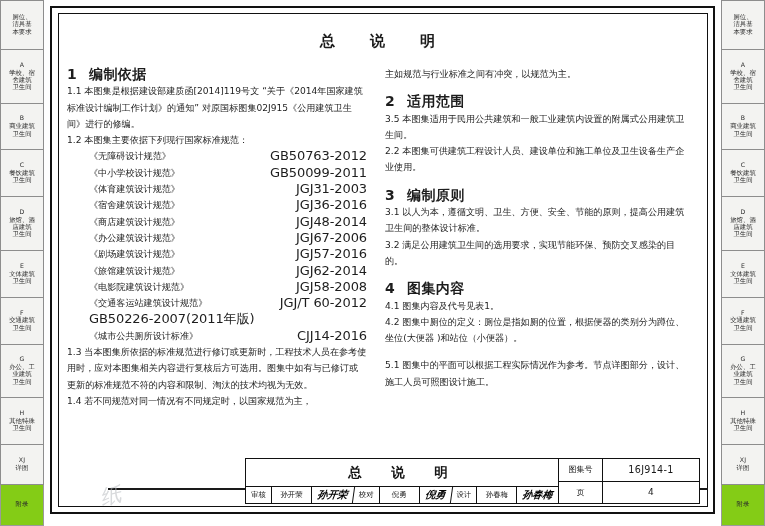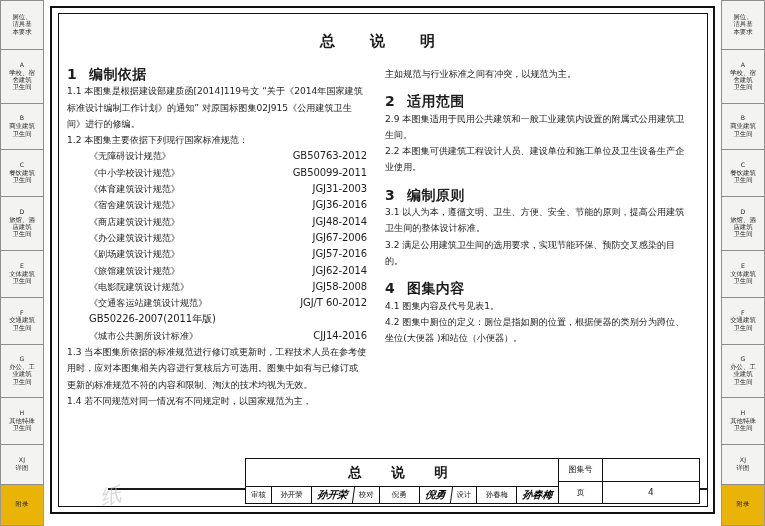--- a/index.html
+++ b/index.html
@@ -29,21 +29,21 @@
     align-items:center;justify-content:center;
     text-align:center;
     padding:2px 1px;
     color:#2b2b2b;
     line-height:1.12;
     filter:blur(0.22px);
   }
   .tab:first-child{border-top:1px solid #8d8d8d;}
   .tab .code{font-size:6.2px;letter-spacing:.2px;margin-bottom:1px;}
   .tab .label{font-size:6.4px;white-space:pre-line;}
-  .tab.spacer{background:#eab308;border-color:#9a9a9a;}
+  .tab.spacer{background:#84cc16;border-color:#9a9a9a;}
 
   
   #frame{
     position:absolute;left:50px;top:6px;
     width:665px;height:508px;
     border:2px solid #111;
     box-sizing:border-box;
     background:#fff;
   }
   #inner{
@@ -82,21 +82,21 @@
   .gap{height:11px;}
   p.para{margin:0;text-indent:0;}
 
   
   .std{
     display:flex;justify-content:space-between;
     margin:0;padding-left:22px;
     white-space:nowrap;
   }
   .std .name{flex:0 0 auto;}
-  .std .code{flex:0 0 auto;text-align:right;font-size:10px;letter-spacing:-.1px;}
+  .std .code{flex:0 0 auto;text-align:right;font-size:13px;letter-spacing:-.1px;}
 
   
   #titleblock{
     position:absolute;left:193px;bottom:8px;
     width:455px;height:46px;
     border:1.6px solid #111;
     box-sizing:border-box;
     display:flex;
     background:#fff;
   }
@@ -339,38 +339,39 @@
       <p class="para">1.4 若不同规范对同一情况有不同规定时，以国家规范为主，</p>
     </div>
 
     <div class="col right">
       <p class="para">主如规范与行业标准之间有冲突，以规范为主。</p>
       <div class="gap"></div>
 
       <h2 class="sec">
         <span class="num">2</span><span>适用范围</span>
       </h2>
-      <p class="para">2.9 本图集适用于民用公共建筑和一般工业建筑内设置的附属式公用建筑卫生间。</p>
+      <p class="para">3.5 本图集适用于民用公共建筑和一般工业建筑内设置的附属式公用建筑卫生间。</p>
       <p class="para">2.2 本图集可供建筑工程设计人员、建设单位和施工单位及卫生设备生产企业使用。</p>
       <div class="gap"></div>
 
       <h2 class="sec">
         <span class="num">3</span><span>编制原则</span>
       </h2>
       <p class="para">3.1 以人为本，遵循文明、卫生、方便、安全、节能的原则，提高公用建筑卫生间的整体设计标准。</p>
       <p class="para">3.2 满足公用建筑卫生间的选用要求，实现节能环保、预防交叉感染的目的。</p>
       <div class="gap"></div>
 
       <h2 class="sec">
         <span class="num">4</span><span>图集内容</span>
       </h2>
       <p class="para">4.1 图集内容及代号见表1。</p>
       <p class="para">4.2 图集中厕位的定义：厕位是指如厕的位置，根据便器的类别分为蹲位、坐位(大便器 )和站位（小便器）。</p>
       <div class="gap"></div>
 
+      <p class="para">5.1 图集中的平面可以根据工程实际情况作为参考。节点详图部分，设计、施工人员可照图设计施工。</p>
     </div>
 
     <div id="baseline"></div>
 
     <div id="titleblock">
       <div id="tb-main">
         <div id="tb-title">总　说　明</div>
         <div id="tb-sign">
             <div class="cell c-lab">审核</div>
             <div class="cell c-name">孙开荣</div>
@@ -379,20 +380,21 @@
             <div class="cell c-name">倪勇</div>
             <div class="cell c-sig">倪勇</div>
             <div class="cell c-lab">设计</div>
             <div class="cell c-name">孙春梅</div>
             <div class="cell c-sig">孙春梅</div>
           </div>
       </div>
       <div id="tb-right">
         <div class="tb-row">
           <div class="tb-key">图集号</div>
+          <div class="tb-val">16J914-1</div>
         </div>
         <div class="tb-row short">
           <div class="tb-key">页</div>
           <div class="tb-val">4</div>
         </div>
       </div>
     </div>
 
     <div id="watermark">纸</div>
   </div>

